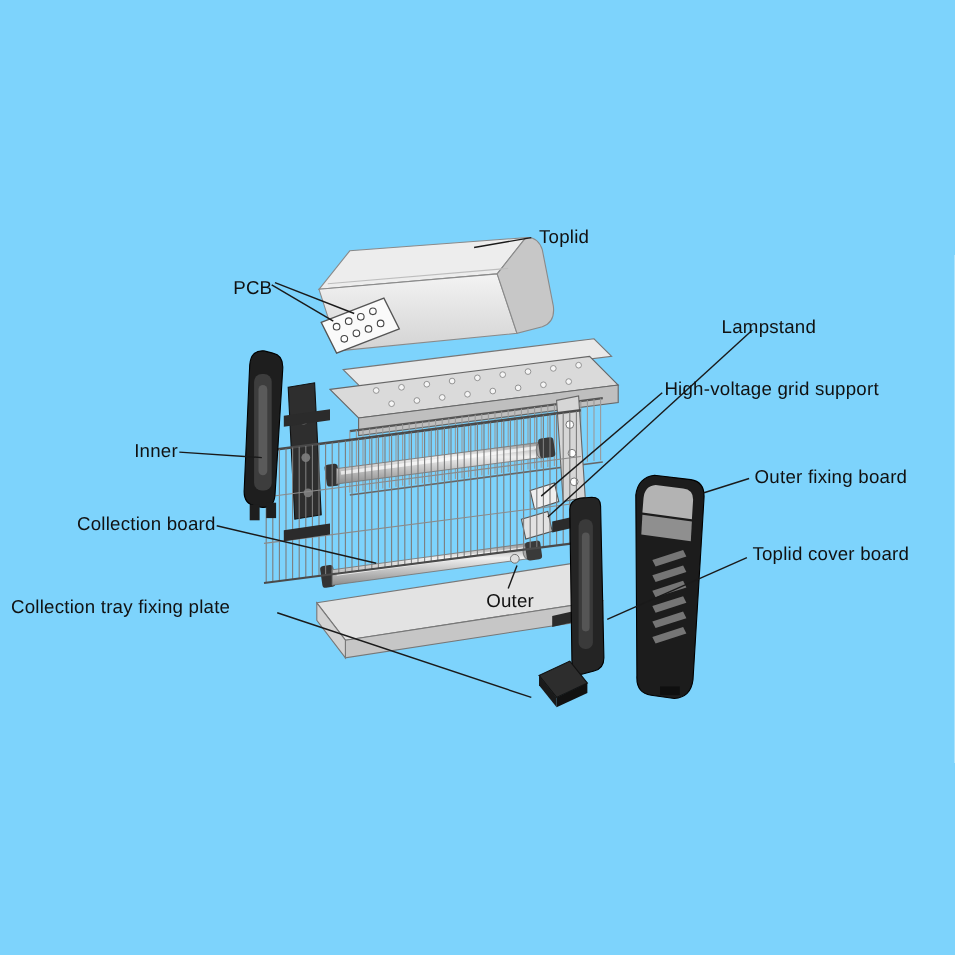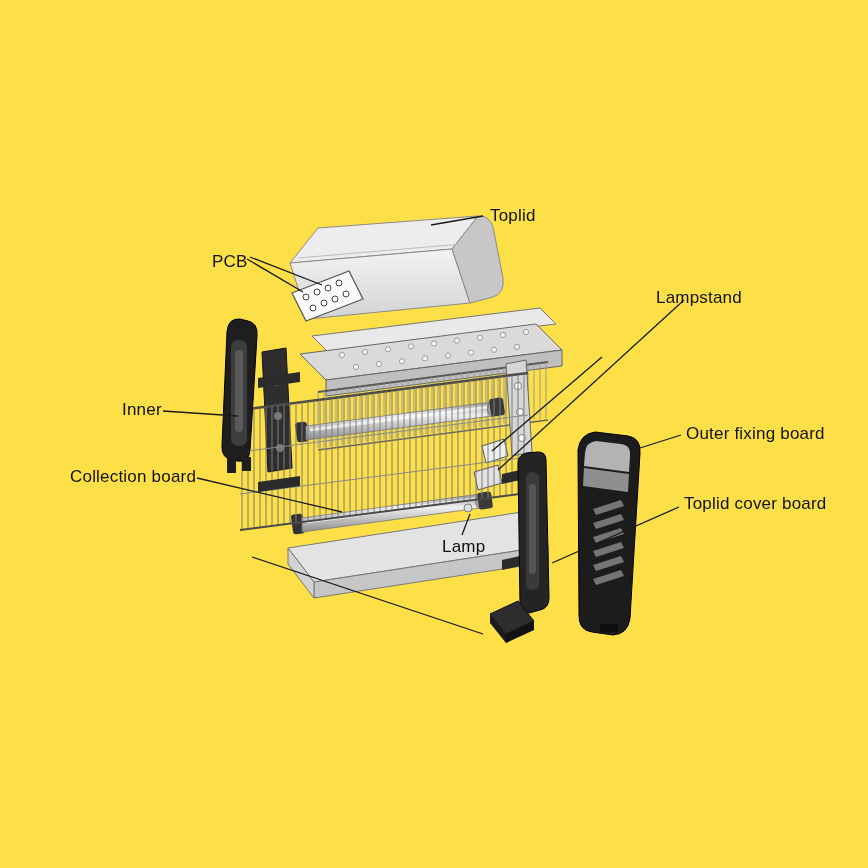--- a/index.html
+++ b/index.html
@@ -1,17 +1,17 @@
 <!DOCTYPE html>
 <html><head>
 <meta charset="utf-8">
 <style>
   html,body{margin:0;padding:0;background:#ffffff;}
   .stage{
-    position:relative;width:868px;height:868px;background:#fde047;overflow:hidden;
+    position:relative;width:868px;height:868px;background:#7dd3fc;overflow:hidden;
     font-family:"Liberation Sans",sans-serif;
   }
   .stage svg{position:absolute;left:0;top:0;}
   .part-label{
     position:absolute;font-size:17px;line-height:20px;color:#111;
     white-space:nowrap;letter-spacing:.2px;
   }
 </style>
 </head>
 <body>
@@ -275,18 +275,20 @@
       <line x1="197" y1="478" x2="342" y2="512"></line>
       <line x1="679" y1="507" x2="552" y2="563"></line>
       <line x1="462" y1="535" x2="470" y2="514"></line>
       <line x1="252" y1="557" x2="483" y2="634"></line>
     </g>
   </svg>
 
   <div class="part-label" style="left:490px;top:206px">Toplid</div>
   <div class="part-label" style="left:212px;top:252px">PCB</div>
   <div class="part-label" style="left:656px;top:288px">Lampstand</div>
+  <div class="part-label" style="left:604px;top:344px">High-voltage grid support</div>
   <div class="part-label" style="left:122px;top:400px">Inner</div>
   <div class="part-label" style="left:686px;top:424px">Outer fixing board</div>
   <div class="part-label" style="left:70px;top:467px">Collection board</div>
   <div class="part-label" style="left:684px;top:494px">Toplid cover board</div>
-  <div class="part-label" style="left:442px;top:537px">Lamp</div>
+  <div class="part-label" style="left:442px;top:537px">Outer</div>
+  <div class="part-label" style="left:10px;top:542px">Collection tray fixing plate</div>
 </div>
 
 </body></html>

